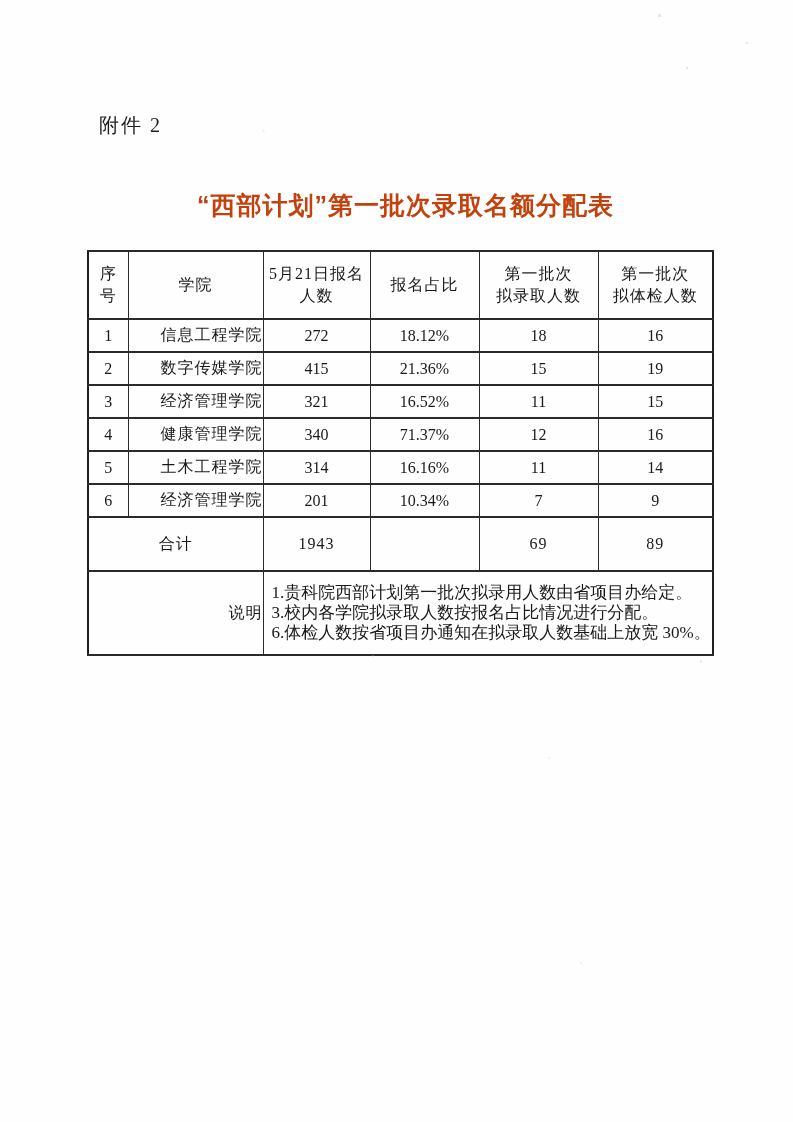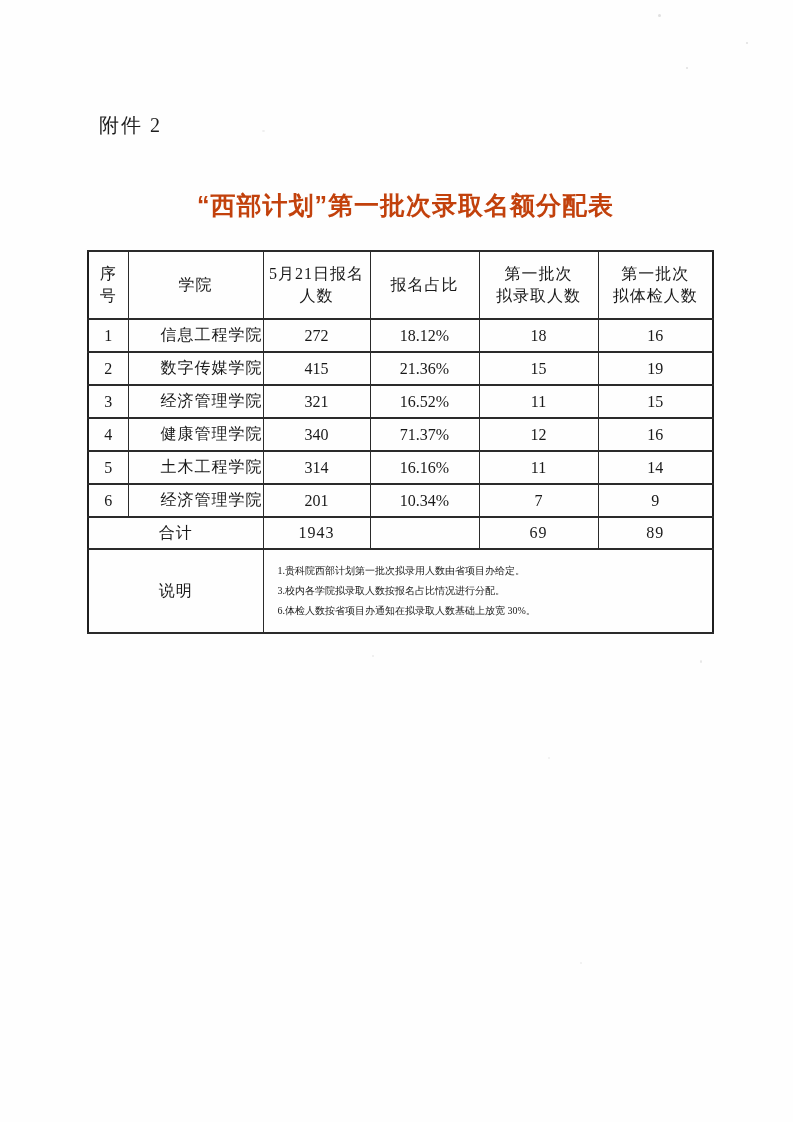--- a/index.html
+++ b/index.html
@@ -53,30 +53,30 @@
   }
   tr.hdr-row{height:68px;}
   tr.hdr-row td{
     white-space:pre-line;
     line-height:22px;
     letter-spacing:1px;
     border-bottom-width:2.5px;
   }
   tr.data-row{height:33px;}
   tr.data-row td.college{letter-spacing:1px;text-align:right;}
-  tr.total-row{height:32px;}
+  tr.total-row{height:54px;}
   tr.total-row td{letter-spacing:1px;}
   tr.notes-row{height:84px;}
   tr.notes-row td.notes-cell{
     text-align:left;
-    padding:4px 4px 4px 14px;
-    font-size:10px;
+    padding:4px 4px 4px 8px;
+    font-size:17px;
     line-height:20px;
   }
-  tr.notes-row td.notes-label{letter-spacing:1px;}
+  tr.notes-row td.notes-label{letter-spacing:1px;text-align:right;}
   .note-line{white-space:nowrap;}
 
   .speck{position:absolute;border-radius:50%;background:#c9c9c9;opacity:.55;}
 </style>
 </head>
 <body>
 
 <div class="page">
 
   <div class="attachment-label">附件 2</div>

